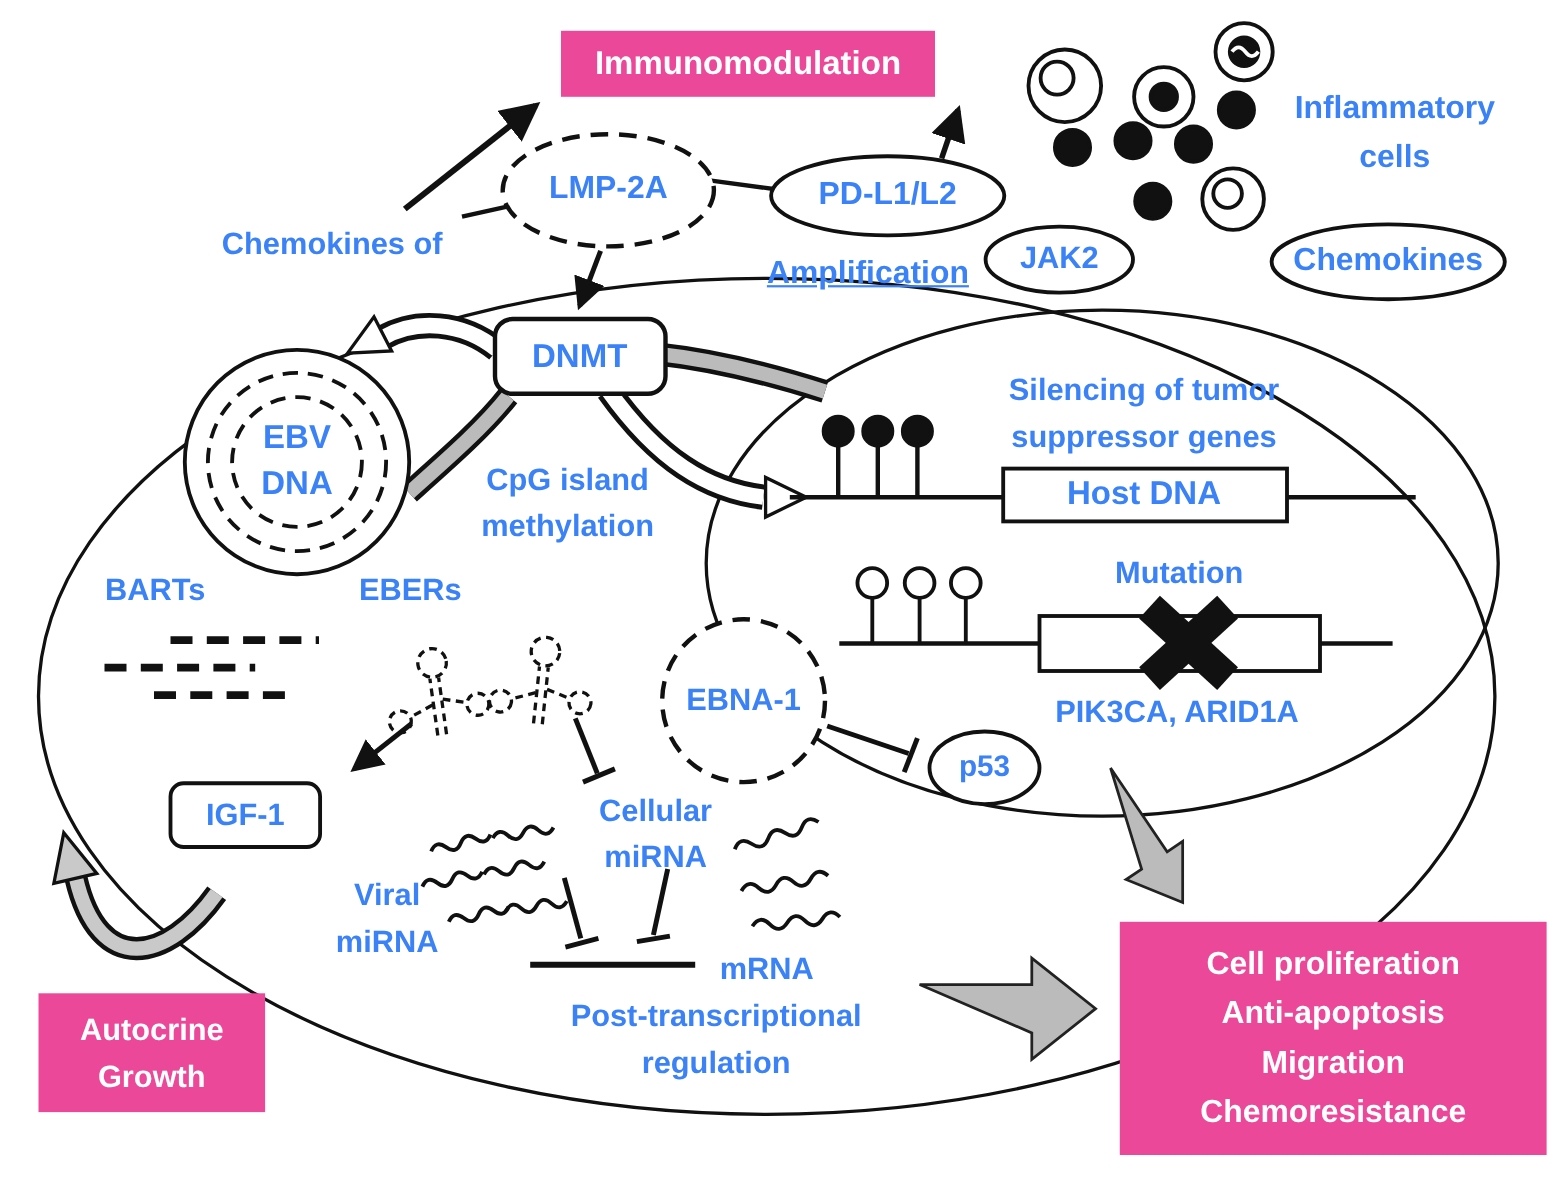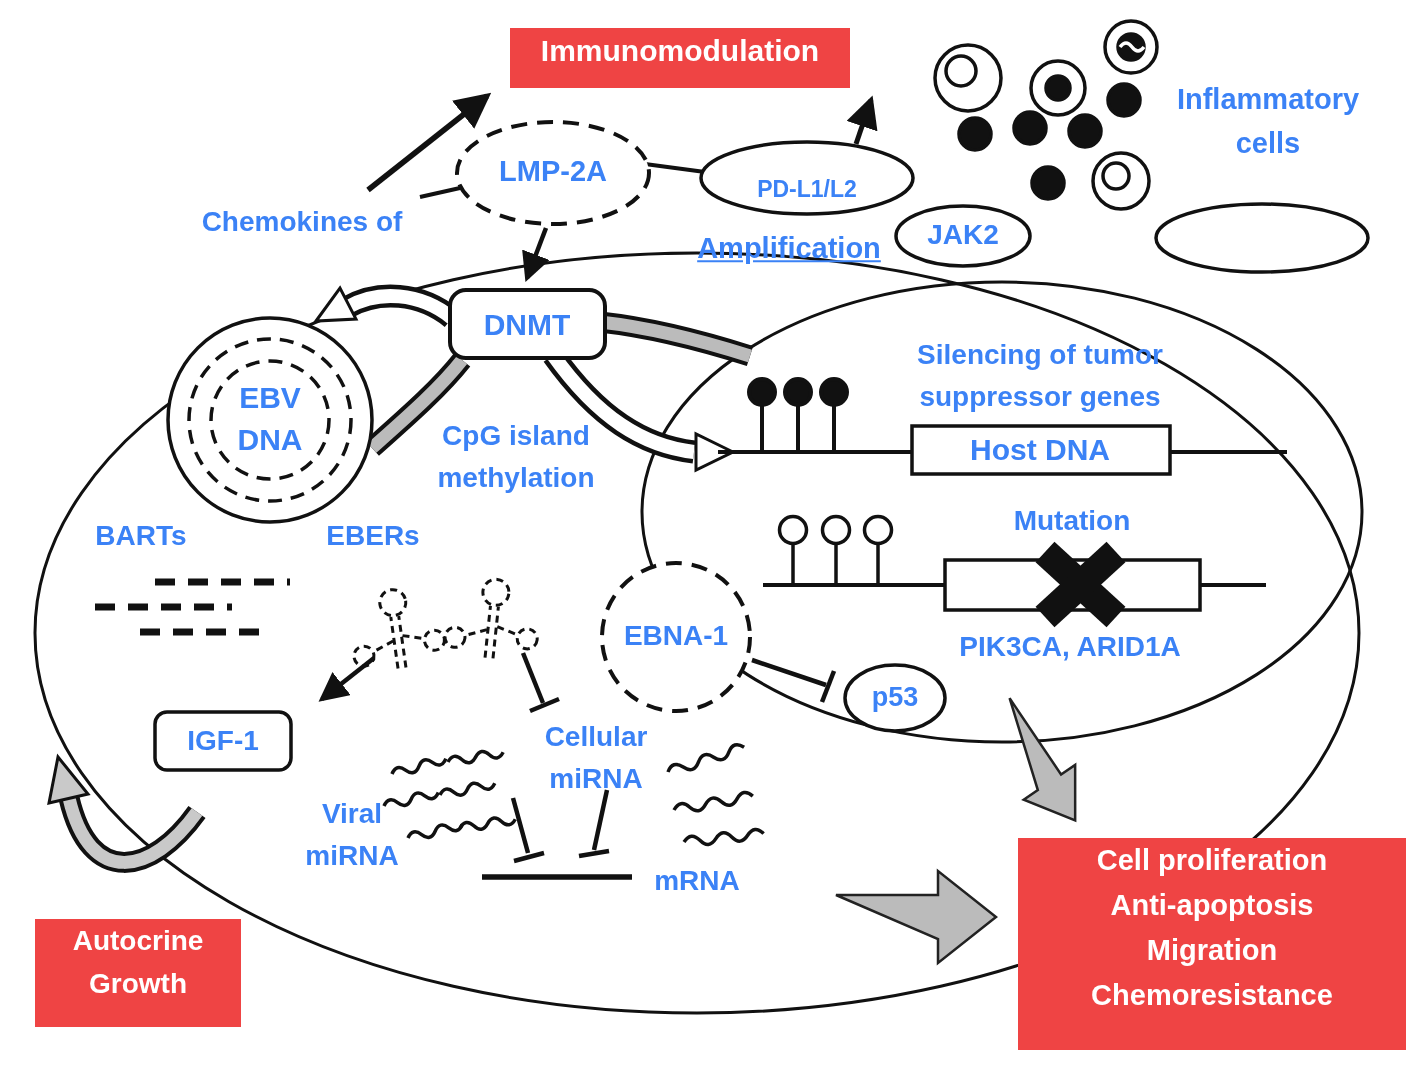--- a/index.html
+++ b/index.html
@@ -8,22 +8,22 @@
     font-family:"Liberation Sans",sans-serif; font-weight:bold; color:#111;
     overflow:hidden;
   }
   .layer{position:absolute;left:0;top:0;}
   .lbl{
     position:absolute; transform:translate(-50%,-50%);
     text-align:center; white-space:nowrap; line-height:1.5; color:#3b82f6;
   }
   .lbl span{display:block;}
   .blackbox{
-    position:absolute; background:#ef4444; color:#fff;
-    display:flex; flex-direction:column; align-items:center; 
+    position:absolute; background:#ec4899; color:#fff;
+    display:flex; flex-direction:column; align-items:center; justify-content:center;
     text-align:center; line-height:1.55;
   }
 </style>
 </head>
 <body>
 
 <div class="canvas">
 
   <svg class="layer" width="1417" height="1074" viewBox="0 0 1417 1074">
     <defs>
@@ -191,43 +191,44 @@
       <path d="M197 812 C 152 875, 90 888, 69 798" fill="none" stroke="#111" stroke-width="21"></path>
       <path d="M197 812 C 152 875, 90 888, 69 798" fill="none" stroke="#c9c9c9" stroke-width="13"></path>
       <polygon points="58,757 88,794 49,803" fill="#c9c9c9" stroke="#111" stroke-width="3"></polygon>
     </g>
   </svg>
 
   <div class="blackbox" style="left:510px; top:28px; width:340px; height:60px; font-size:30px;">
     <span>Immunomodulation</span>
   </div>
 
-  <div class="blackbox" style="left:35px; top:903px; width:206px; height:108px; font-size:28px;margin-top:16px;">
+  <div class="blackbox" style="left:35px; top:903px; width:206px; height:108px; font-size:28px;">
     <span>Autocrine</span>
     <span>Growth</span>
   </div>
 
   <div class="blackbox" style="left:1018px; top:838px; width:388px; height:212px; font-size:29px;">
     <span>Cell proliferation</span>
     <span>Anti-apoptosis</span>
     <span>Migration</span>
     <span>Chemoresistance</span>
   </div>
 
   <div class="lbl" style="left:302px; top:222px; font-size:28px;">
     <span>Chemokines of</span>
   </div>
   <div class="lbl" style="left:553px; top:172px; font-size:29px;">LMP-2A</div>
-  <div class="lbl" style="left:807px; top:189px; font-size:23px;">PD-L1/L2</div>
+  <div class="lbl" style="left:807px; top:177px; font-size:29px;">PD-L1/L2</div>
   <div class="lbl" style="left:789px; top:249px; font-size:29px;text-decoration:underline;">Amplification</div>
   <div class="lbl" style="left:963px; top:235px; font-size:28px;">JAK2</div>
   <div class="lbl" style="left:1268px; top:121px; font-size:29px;">
     <span>Inflammatory</span>
     <span>cells</span>
   </div>
+  <div class="lbl" style="left:1262px; top:237px; font-size:29px;">Chemokines</div>
 
   <div class="lbl" style="left:527px; top:324px; font-size:30px;">DNMT</div>
   <div class="lbl" style="left:270px; top:419px; font-size:30px; line-height:1.4;">
     <span>EBV</span>
     <span>DNA</span>
   </div>
   <div class="lbl" style="left:516px; top:457px; font-size:28px;">
     <span>CpG island</span>
     <span>methylation</span>
   </div>
@@ -249,14 +250,18 @@
 
   <div class="lbl" style="left:596px; top:758px; font-size:28px;">
     <span>Cellular</span>
     <span>miRNA</span>
   </div>
   <div class="lbl" style="left:352px; top:835px; font-size:28px;">
     <span>Viral</span>
     <span>miRNA</span>
   </div>
   <div class="lbl" style="left:697px; top:881px; font-size:28px;">mRNA</div>
+  <div class="lbl" style="left:651px; top:945px; font-size:28px;">
+    <span>Post-transcriptional</span>
+    <span>regulation</span>
+  </div>
 
 </div>
 
 </body></html>

